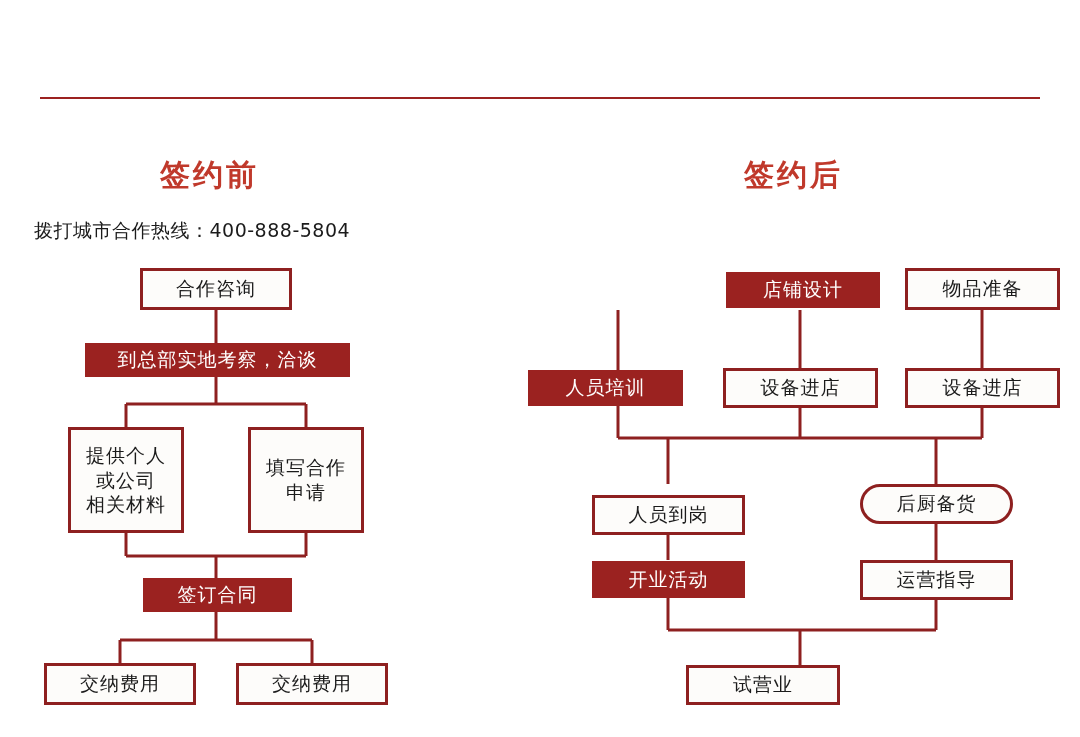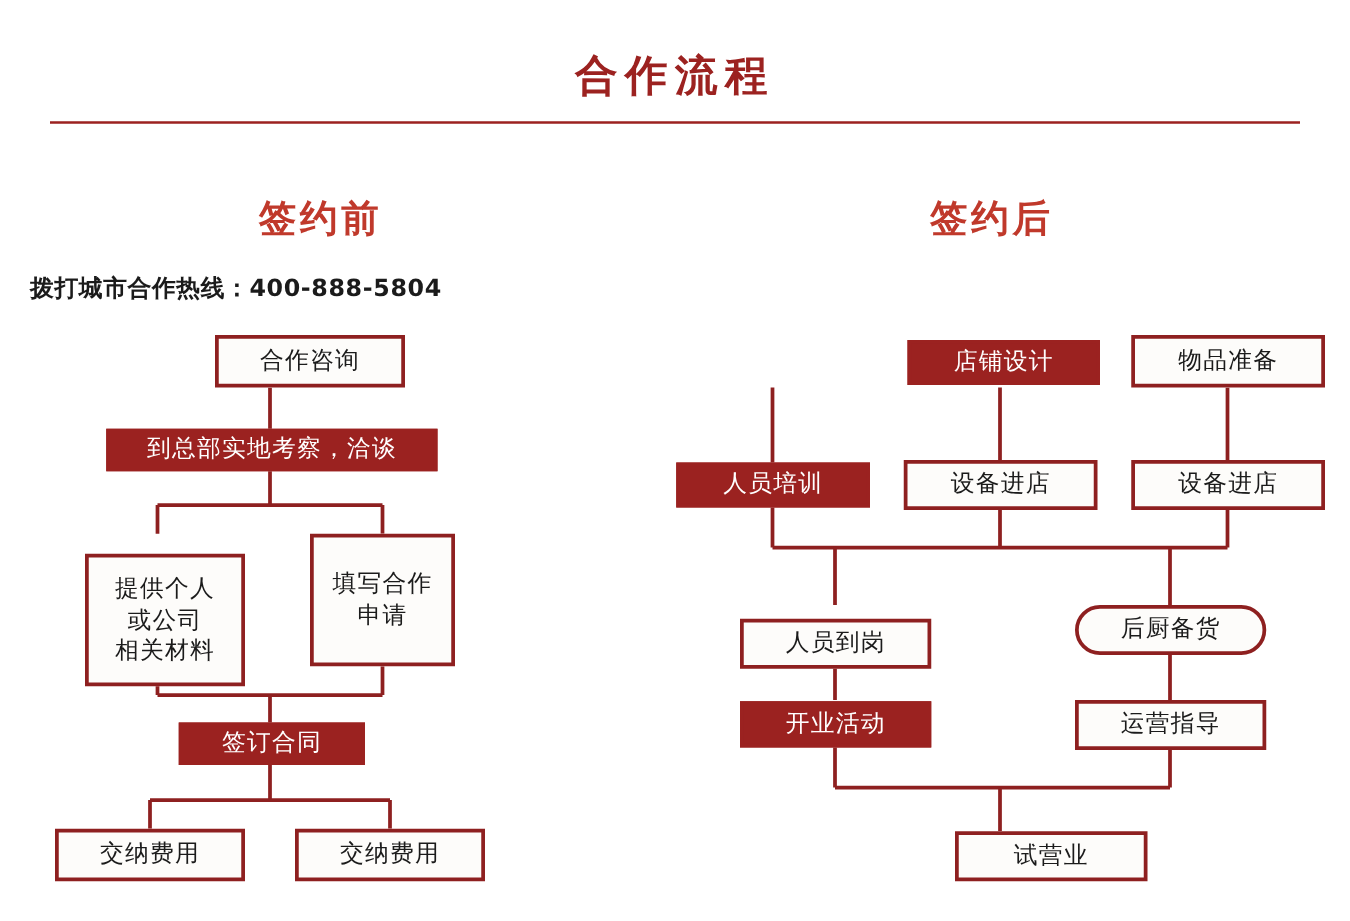--- a/index.html
+++ b/index.html
@@ -43,32 +43,31 @@
 
   
   .col-heading {
     position: absolute;
     font-size: 30px;
     font-weight: bold;
     color: #c0392b;
     letter-spacing: 3px;
     white-space: nowrap;
   }
-  #heading-before { left: 160px; top: 155px; margin-left: 47px; }
+  #heading-before { left: 160px; top: 155px; }
   #heading-after  { left: 744px; top: 155px; }
 
   #hotline {
     position: absolute;
-    left: 24px;
+    left: 34px;
     top: 218px;
     font-size: 19px;
     color: #1b1b1b;
     letter-spacing: 0.5px;
     white-space: nowrap;
-    font-weight: bold;
   }
 
   
   #connectors {
     position: absolute;
     left: 0;
     top: 0;
     width: 1080px;
     height: 737px;
     pointer-events: none;
@@ -95,21 +94,20 @@
     border-color: #9b2220;
     color: #ffffff;
   }
   .node.multiline { line-height: 1.3; }
 </style>
 </head>
 <body>
 
 <div id="page">
 
-  <div id="page-title">合作流程</div>
   <div id="title-rule"></div>
 
   <div class="col-heading" id="heading-before">签约前</div>
   <div class="col-heading" id="heading-after">签约后</div>
 
   <div id="hotline">拨打城市合作热线：400-888-5804</div>
 
   <svg id="connectors" viewBox="0 0 1080 737" xmlns="http://www.w3.org/2000/svg">
     <g stroke="#8e2020" stroke-width="3" fill="none" stroke-linecap="butt">
 
@@ -148,48 +146,48 @@
       <path d="M 936 524 L 936 560"></path>
 
       <path d="M 668 598 L 668 630"></path>
       <path d="M 936 598 L 936 630"></path>
       <path d="M 668 630 L 936 630"></path>
 
       <path d="M 800 630 L 800 665"></path>
     </g>
   </svg>
 
-  <div class="node" style="left:140px; top:268px; width:152px; height:42px;margin-left:32px;">合作咨询</div>
+  <div class="node" style="left:140px; top:268px; width:152px; height:42px;">合作咨询</div>
 
   <div class="node filled" style="left:85px; top:343px; width:265px; height:34px;">到总部实地考察，洽谈</div>
 
-  <div class="node multiline" style="left:68px; top:443px; width:128px; height:106px;">提供个人<br>或公司<br>相关材料</div>
+  <div class="node multiline" style="left:68px; top:427px; width:116px; height:106px;">提供个人<br>或公司<br>相关材料</div>
 
   <div class="node multiline" style="left:248px; top:427px; width:116px; height:106px;">填写合作<br>申请</div>
 
   <div class="node filled" style="left:143px; top:578px; width:149px; height:34px;">签订合同</div>
 
   <div class="node" style="left:44px; top:663px; width:152px; height:42px;">交纳费用</div>
 
   <div class="node" style="left:236px; top:663px; width:152px; height:42px;">交纳费用</div>
 
 
   <div class="node filled" style="left:726px; top:272px; width:154px; height:36px;">店铺设计</div>
 
   <div class="node" style="left:905px; top:268px; width:155px; height:42px;">物品准备</div>
 
-  <div class="node filled" style="left:541px; top:370px; width:155px; height:36px;">人员培训</div>
+  <div class="node filled" style="left:528px; top:370px; width:155px; height:36px;">人员培训</div>
 
   <div class="node" style="left:723px; top:368px; width:155px; height:40px;">设备进店</div>
 
   <div class="node" style="left:905px; top:368px; width:155px; height:40px;">设备进店</div>
 
   <div class="node" style="left:592px; top:495px; width:153px; height:40px;">人员到岗</div>
 
   <div class="node" style="left:860px; top:484px; width:153px; height:40px;border-radius:20px;">后厨备货</div>
 
   <div class="node filled" style="left:592px; top:561px; width:153px; height:37px;">开业活动</div>
 
   <div class="node" style="left:860px; top:560px; width:153px; height:40px;">运营指导</div>
 
-  <div class="node" style="left:764px; top:665px; width:154px; height:40px;">试营业</div>
+  <div class="node" style="left:686px; top:665px; width:154px; height:40px;">试营业</div>
 
 </div>
 
 </body></html>

